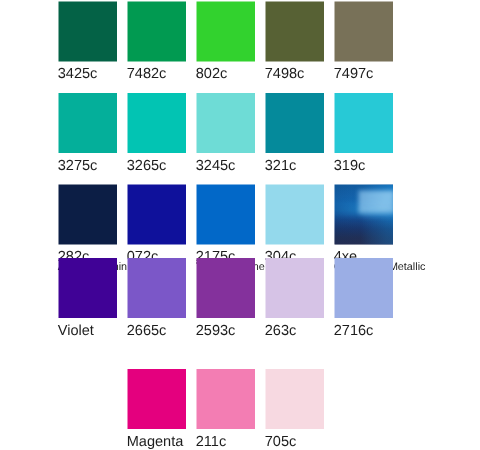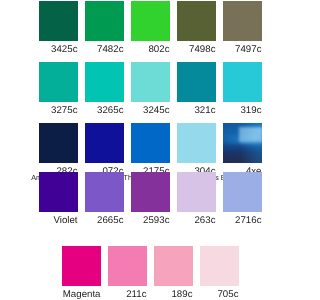--- a/index.html
+++ b/index.html
@@ -3,21 +3,21 @@
 <meta charset="utf-8">
 <title>Colour Swatch Chart</title>
 <style>
   html,body{margin:0;padding:0;}
   body{width:300px;height:300px;background:#ffffff;
        font-family:"Liberation Sans",sans-serif;overflow:hidden;
        -webkit-font-smoothing:antialiased;text-rendering:geometricPrecision;}
   #chart{position:relative;width:300px;height:300px;background:#ffffff;}
   .row{position:absolute;left:0;width:300px;display:flex;justify-content:center;}
   .row-1{top:1px}.row-2{top:62px}.row-3{top:123px}.row-4{top:172px}.row-5{top:246px}
-  .cell{width:39px;margin:0 3.5px;display:flex;flex-direction:column;align-items:flex-end;}
+  .cell{width:39px;margin:0 3.5px;display:flex;flex-direction:column;align-items:flex-start;}
   .sw{width:39px;height:39.5px;}
   .lbl{font-size:9.7px;color:#1d1d1d;line-height:10px;margin-top:4px;white-space:nowrap;}
   .sub{font-size:7.2px;color:#1d1d1d;line-height:7px;margin-top:-2.5px;white-space:nowrap;}
 
   
   .sw.metallic{position:relative;overflow:hidden;background:
       linear-gradient(180deg,#125ca0 0%,#1360a7 12%,#1568b2 32%,#1564ac 44%,
                               #154d94 58%,#1a3f7d 74%,#20345e 88%,#242d52 100%);}
   .sw.metallic .sheen{position:absolute;inset:0;
       background:linear-gradient(92deg,rgba(8,34,80,0.10) 0%,rgba(8,34,80,0.04) 22%,
@@ -145,22 +145,18 @@
   <div class="row row-5">
     <div class="cell">
       <div class="sw" style="background: rgb(228, 0, 126);"></div>
       <div class="lbl">Magenta</div>
     </div>
     <div class="cell">
       <div class="sw" style="background: rgb(243, 125, 179);"></div>
       <div class="lbl">211c</div>
     </div>
     <div class="cell">
-      <div class="sw" style="background: rgb(246, 163, 189);"></div>
-      <div class="lbl">189c</div>
-    </div>
-    <div class="cell">
       <div class="sw" style="background: rgb(247, 217, 225);"></div>
       <div class="lbl">705c</div>
     </div>
   </div>
 
 </div>
 
 </body></html>

